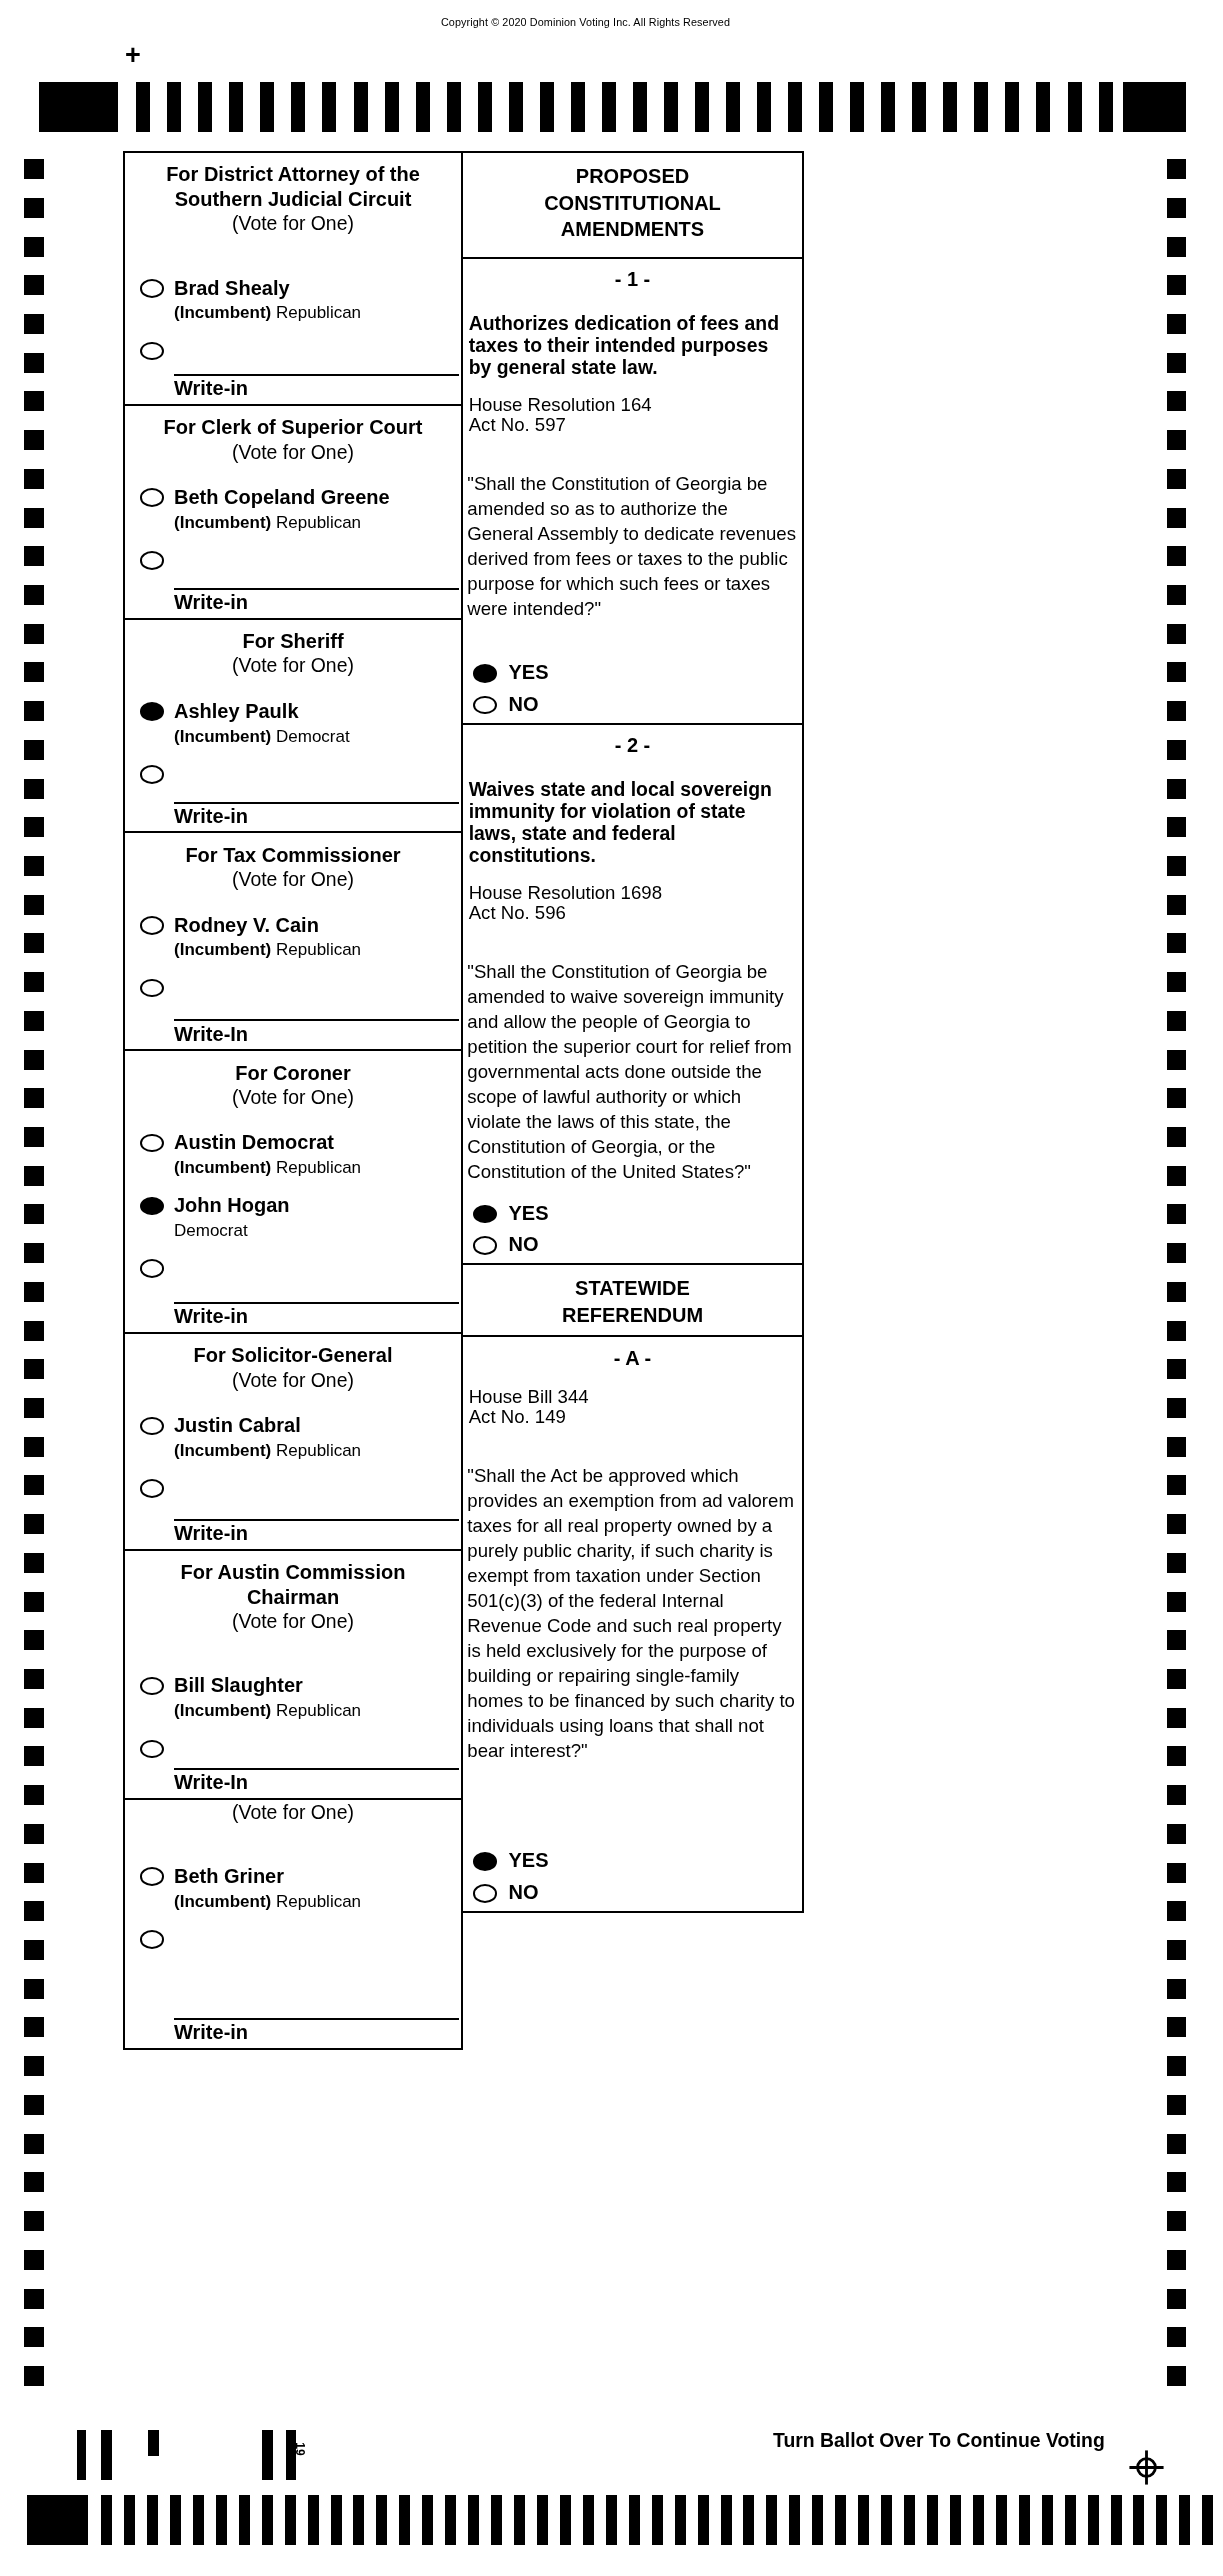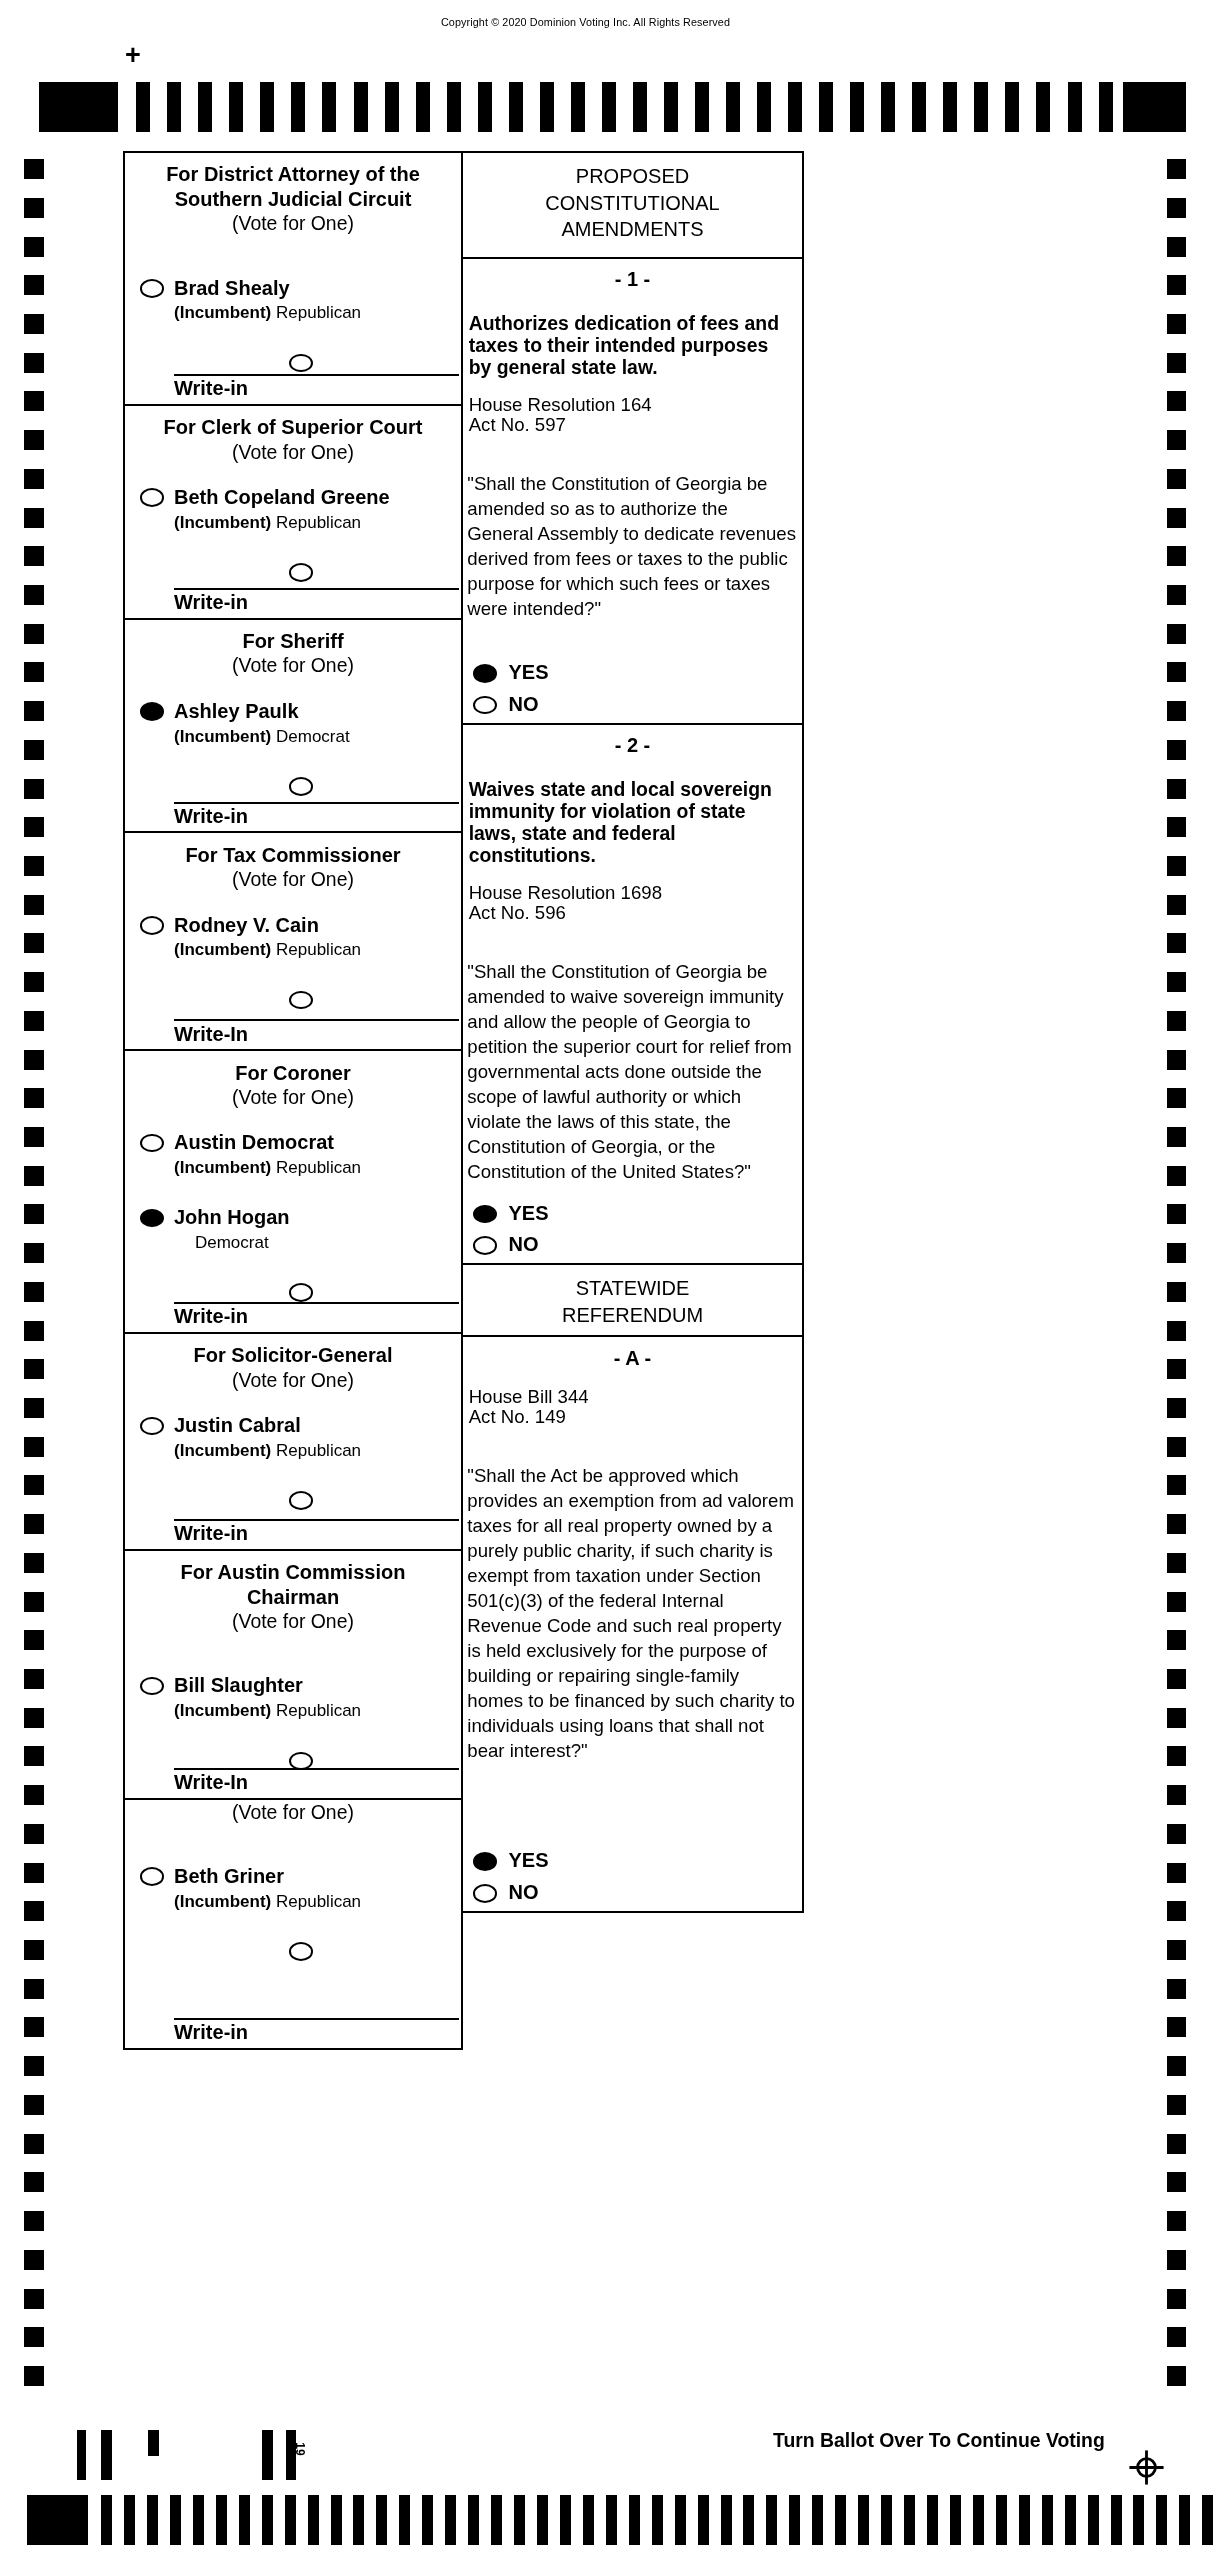--- a/index.html
+++ b/index.html
@@ -14,38 +14,38 @@
   #plus-mark { position:absolute; left:125px; top:40px; font-size:27px; font-weight:bold; }
 
   
   #contest-column { position:absolute; left:123px; top:151px; width:340px; }
   .contest { position:relative; border:2.2px solid #000; margin-top:-2.2px; background:#fff; }
   .contest:first-child { margin-top:0; }
   .c-title { font-weight:bold; font-size:20px; line-height:24.4px; text-align:center; padding-top:9.3px; }
   .c-vote  { font-size:19.4px; line-height:24.4px; text-align:center; }
   .cand { display:flex; margin:23px 7.2px 0 15px; }
   .cand.tall { margin-top:42px; }
-  .cand ~ .cand, .empty-row { margin-top:29px;text-align:center; }
+  .cand ~ .cand, .empty-row { margin-top:17px; }
   .empty-row { margin-left:15px; }
   .oval { display:inline-block; width:24px; height:18.6px; border:2.2px solid #000;
           border-radius:50%; background:#fff; flex:0 0 auto; margin-top:1.4px; }
   .oval.filled { background:#000; }
   .cand-text { margin-left:10px; }
   .cand-name { font-weight:bold; font-size:20px; line-height:21.5px; }
   .cand-party { font-size:17px; margin-top:4.3px; }
   .qual { font-weight:bold; }
   .writein { position:absolute; left:49px; right:2.2px; bottom:4.3px;
              border-top:2.2px solid #000; padding-top:2.2px;
              font-size:20px; font-weight:bold; line-height:21.5px; }
 
   
   #measure-column { position:absolute; left:461px; top:151px; width:343px; }
   .mbox { position:relative; border:2.2px solid #000; margin-top:-2.2px; background:#fff; }
   .mbox:first-child { margin-top:0; }
-  .mheader { font-weight:normal; font-size:20px; line-height:26.5px; text-align:center; padding-top:10px; }
+  .mheader { font-weight:bold; font-size:20px; line-height:26.5px; text-align:center; padding-top:10px; }
   .m-number { font-weight:bold; font-size:20px; line-height:24.4px; text-align:center; padding-top:8.6px; }
   .m-summary { font-weight:bold; font-size:19.4px; line-height:22px; margin:20px 8.6px 0 5.7px; }
   .m-refs { font-size:18.6px; line-height:20px; margin:17px 5.7px 0 5.7px; }
   .m-question { font-size:18.6px; line-height:25px; margin:36px 5.7px 0 4.3px; }
   .yesno { position:absolute; left:10px; bottom:7.2px; }
   .yn-row { display:flex; align-items:center; }
   .yn-row + .yn-row { margin-top:8.6px; }
   .yn-label { font-weight:bold; font-size:20px; margin-left:11.5px; }
 
   

